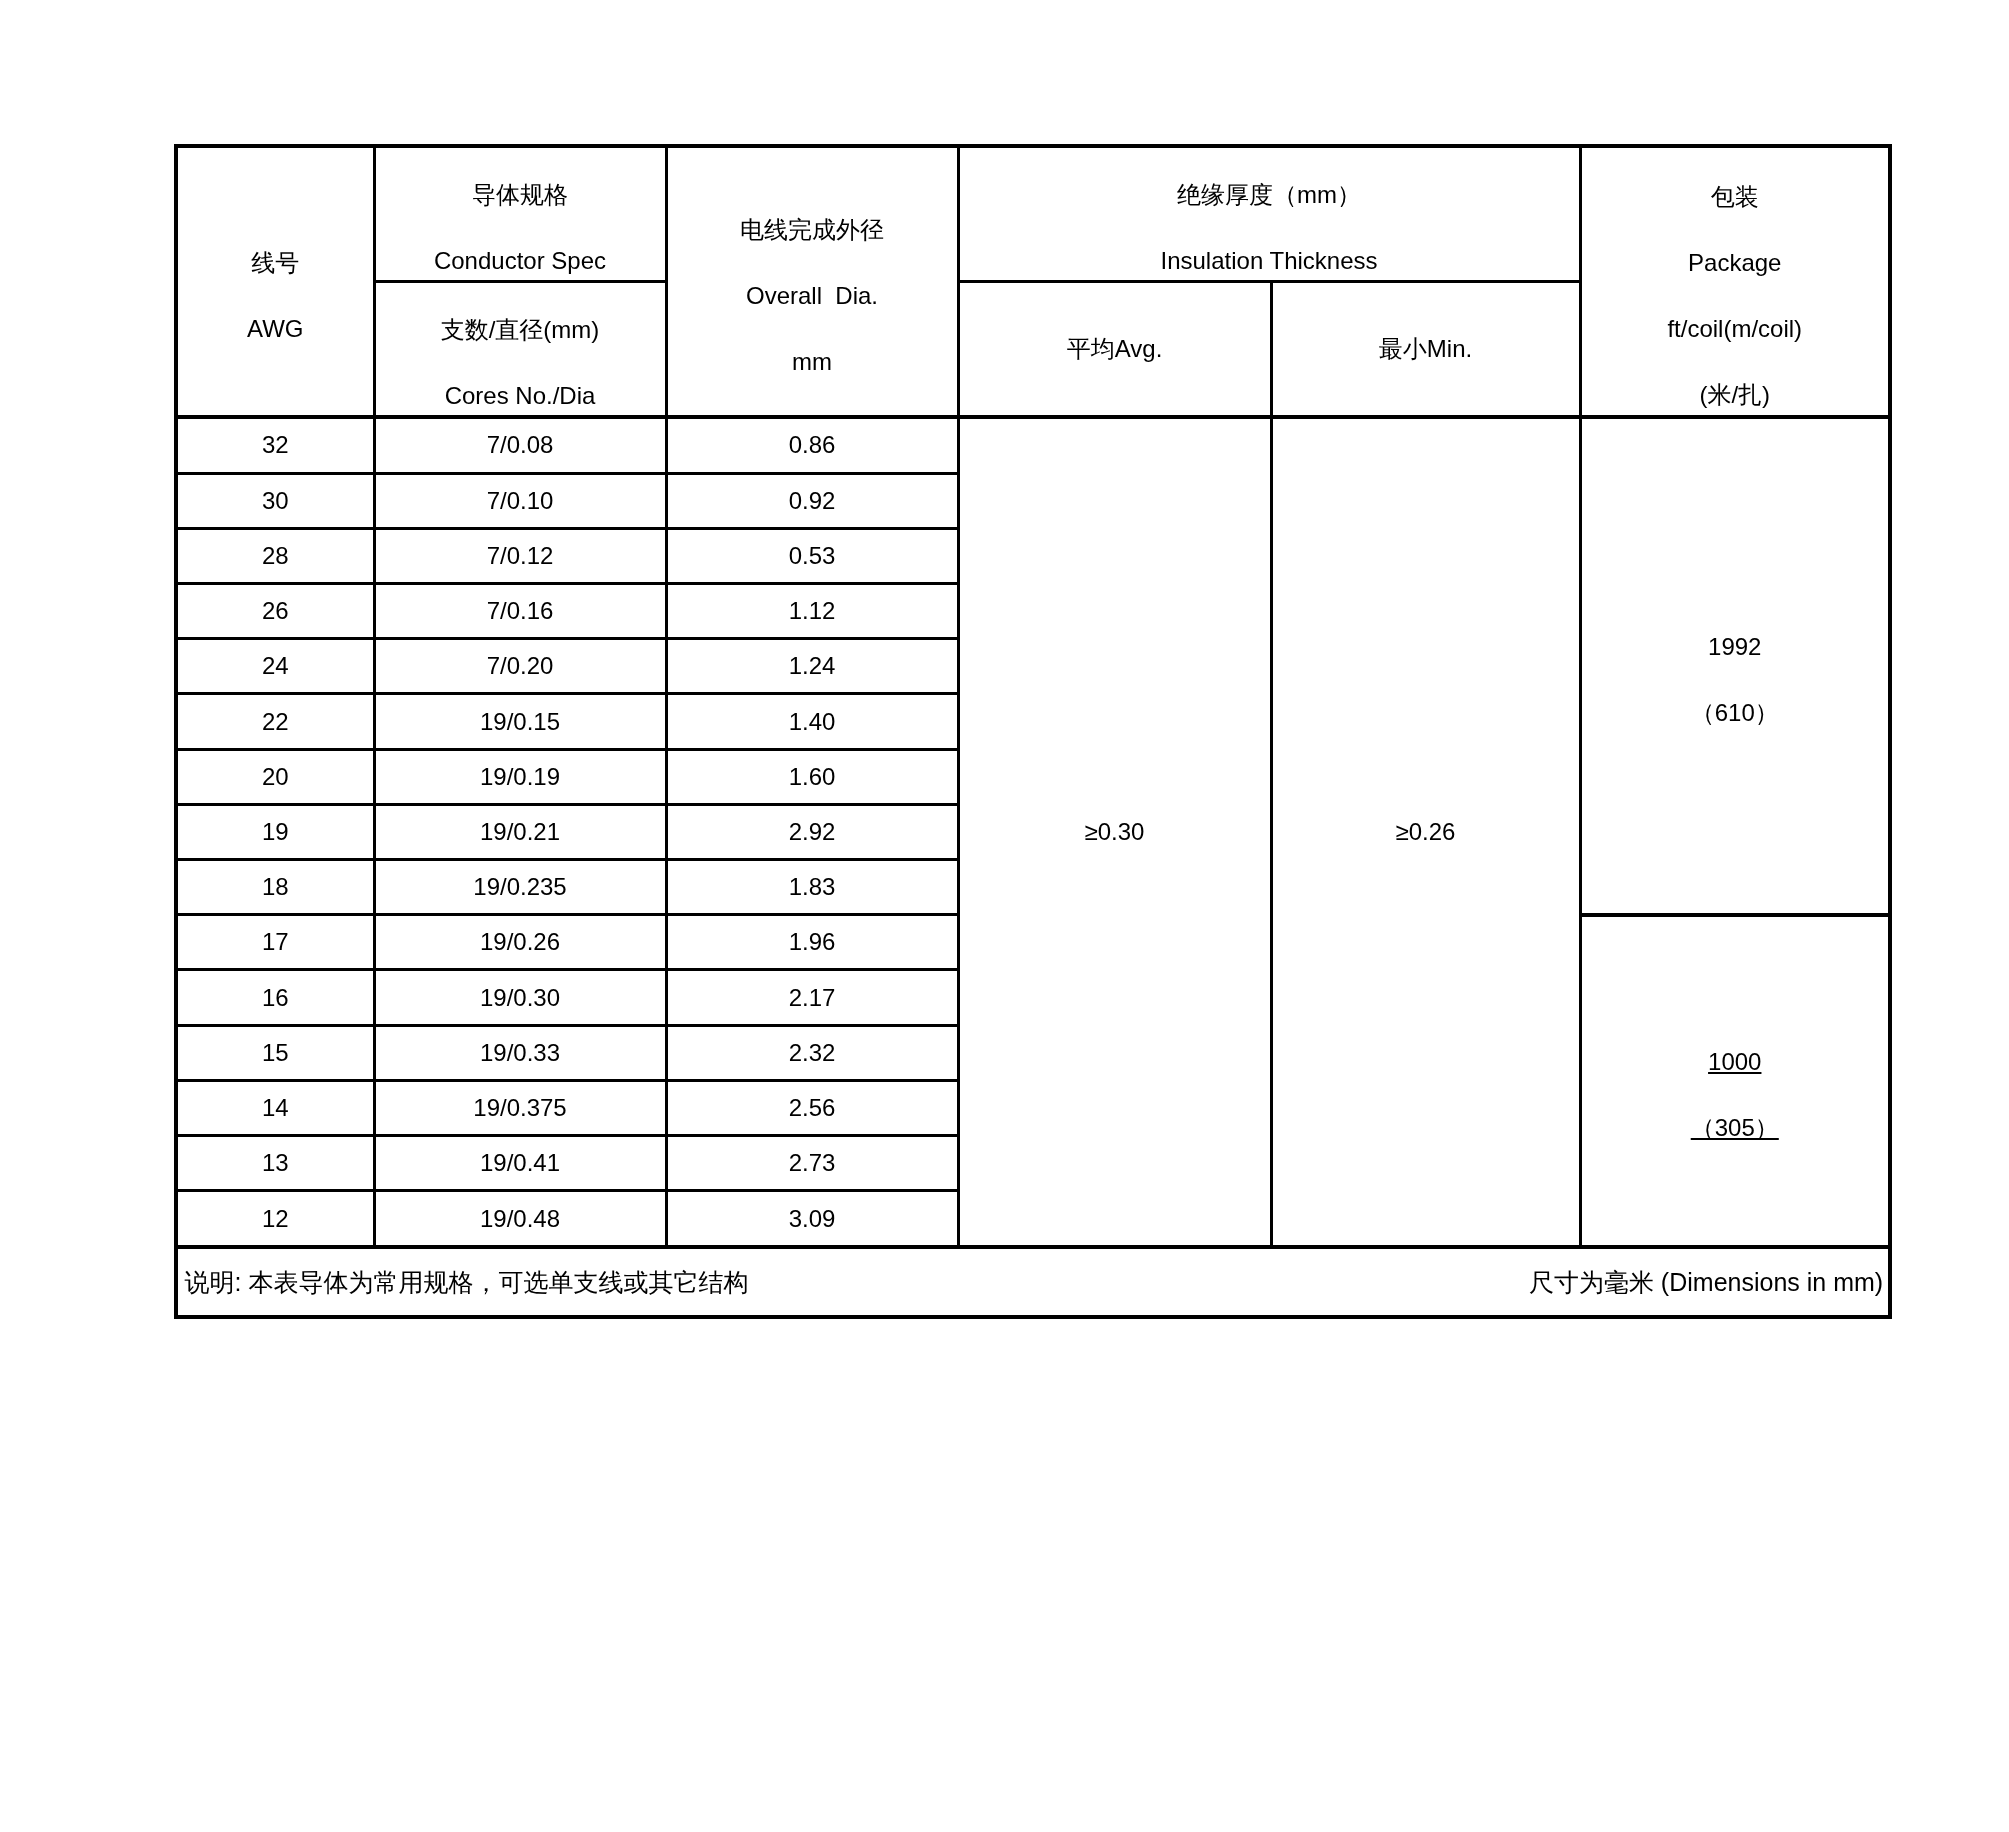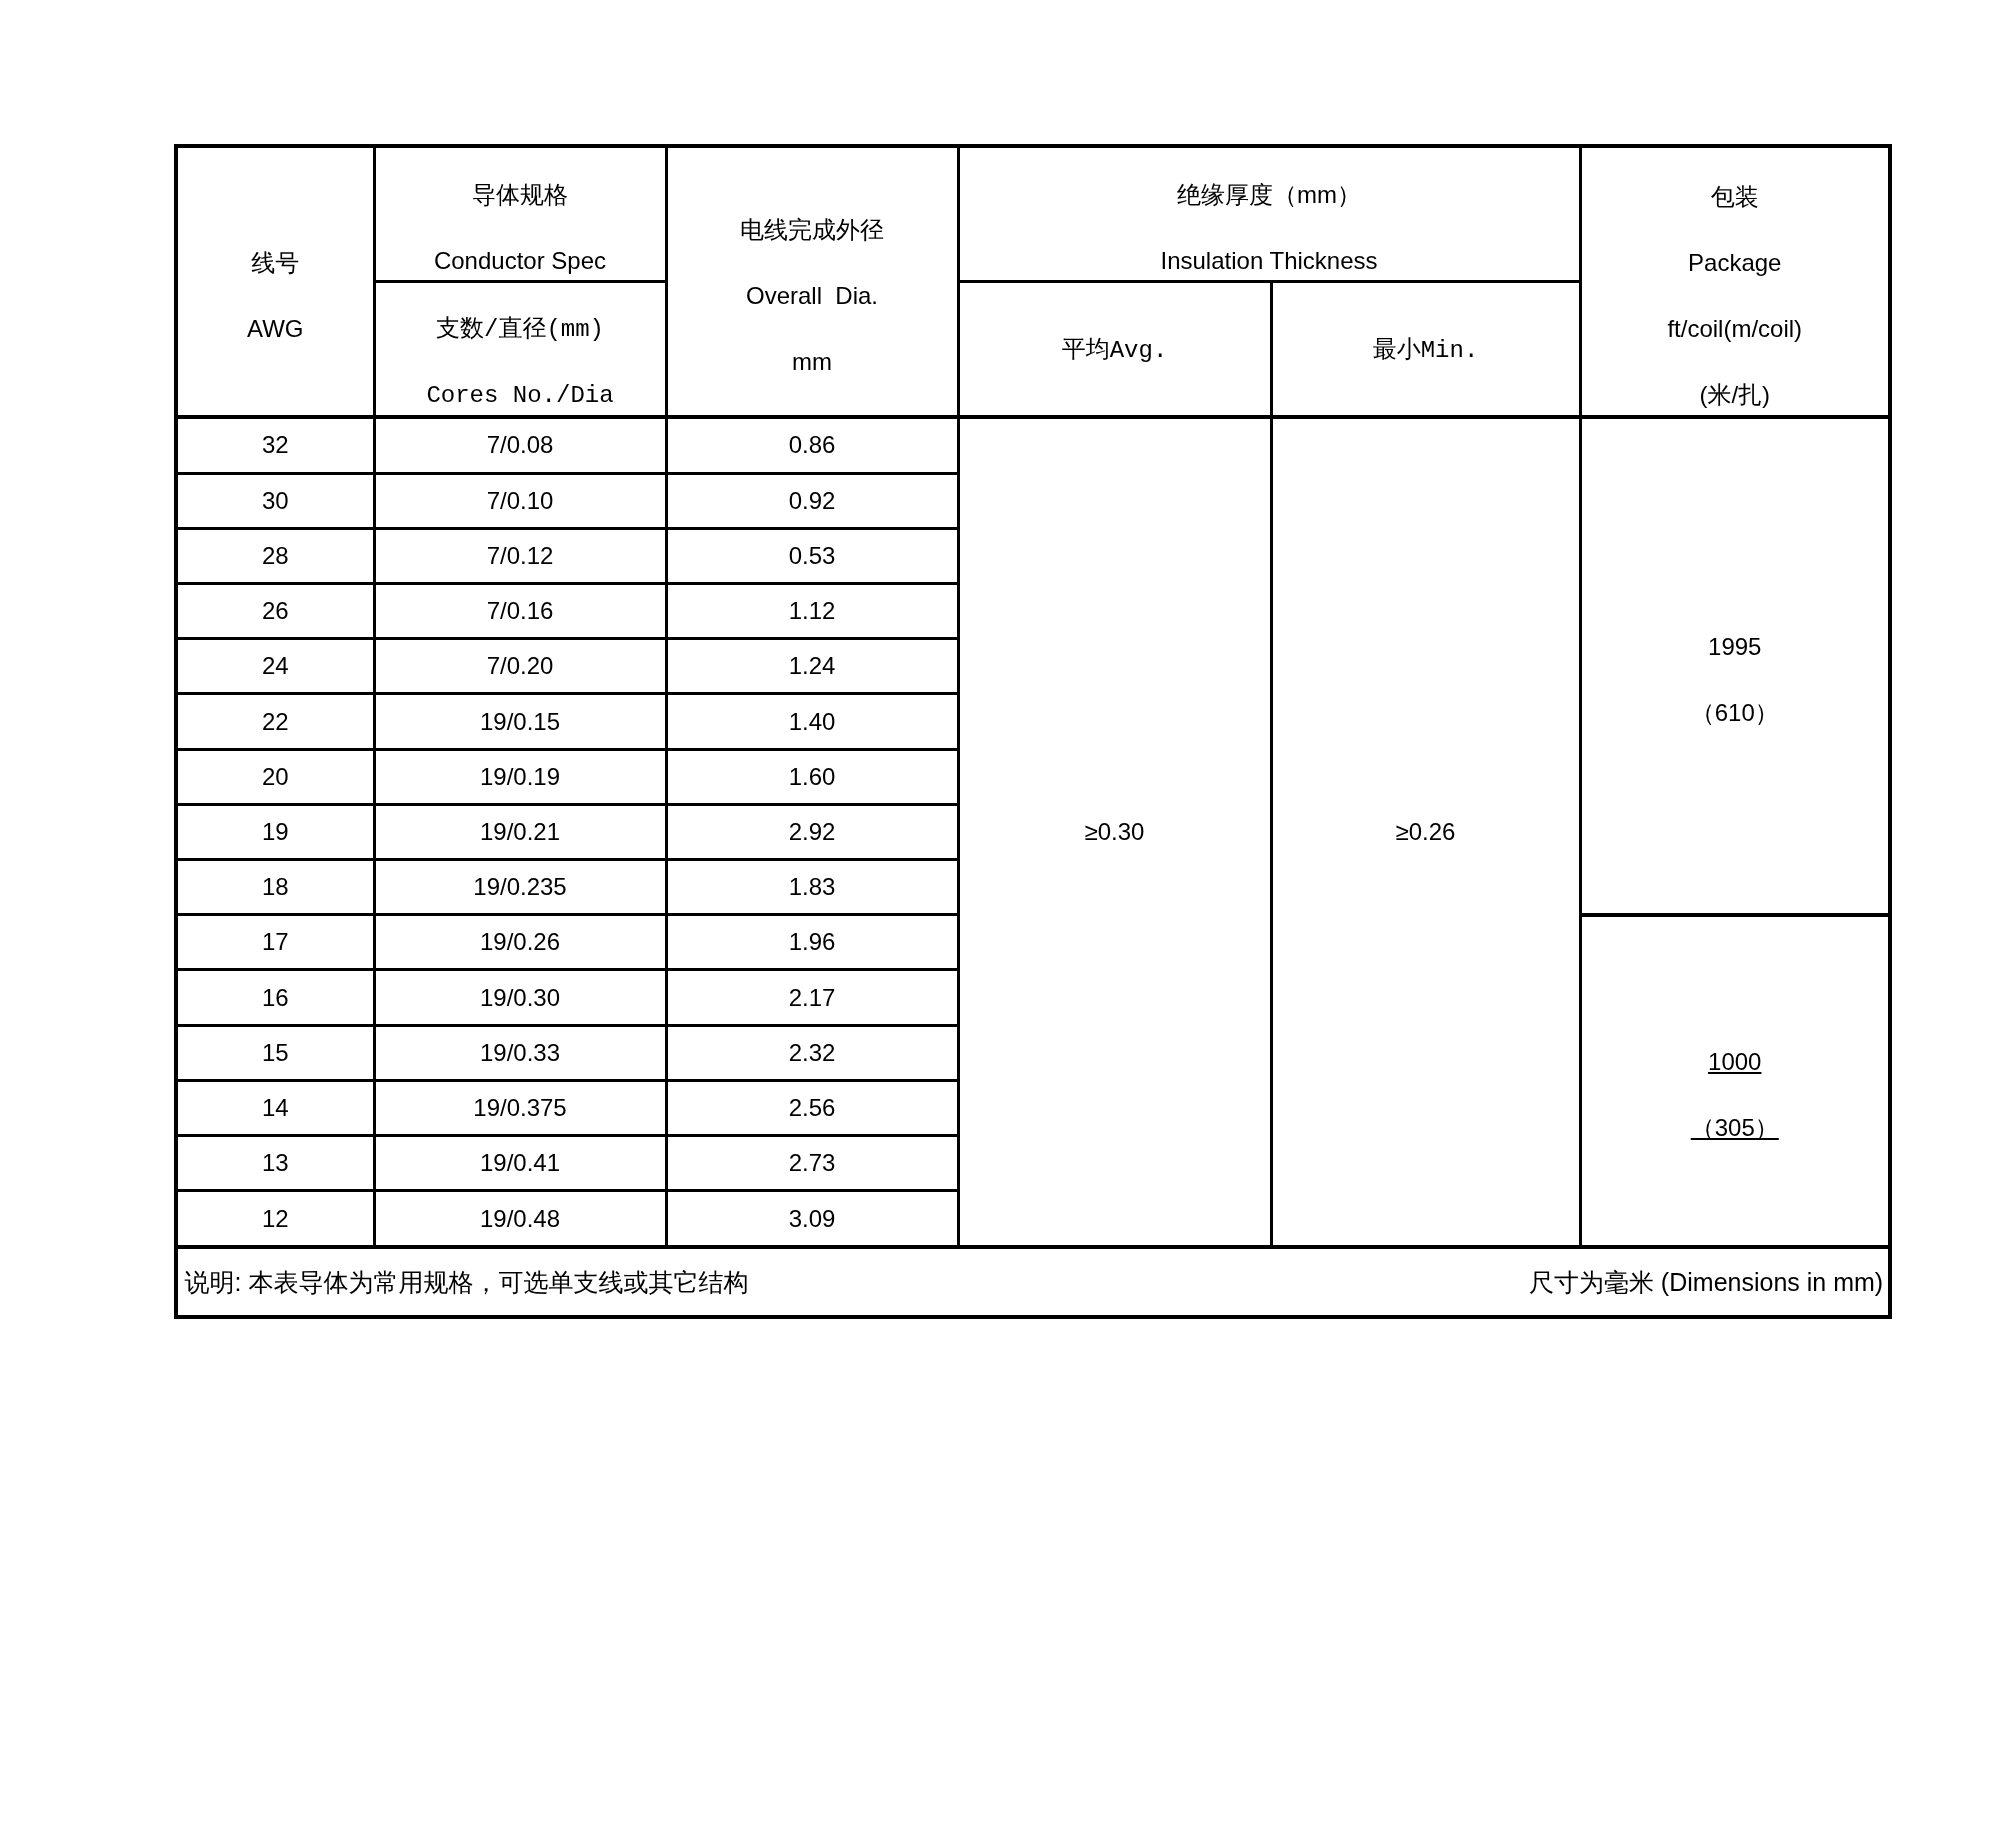--- a/index.html
+++ b/index.html
@@ -7,21 +7,21 @@
   .page{position:relative;width:2009px;height:1833px;background:#ffffff;overflow:hidden;}
   table.spec-table{
     position:absolute;left:174px;top:144px;
     width:1713px;height:1175px;
     border-collapse:collapse;table-layout:fixed;
     border:4.9px solid #000;
     font-size:24px;
   }
   td{border:3.2px solid #000;text-align:center;vertical-align:middle;padding:0;}
   .h1{height:101px;}
-  .h2{height:102px;font-family:Liberation Mono, monospace;}
+  .h2{height:102px;}
   .hline{display:block;line-height:38px;margin-top:28px;}
   .ws{white-space:pre-wrap;}
   
   tr.h2 td{border-bottom:4.9px solid #000;}
   td.span-header{border-bottom:4.9px solid #000;}
   
   td.pkg-split{border-top:4.9px solid #000;text-decoration:underline;}
   tr.note-row td{border-top:4.9px solid #000;height:66px;}
   .note-wrap{display:flex;justify-content:space-between;padding:0 4.9px 0 6.5px;font-size:25px;}
   .big-val{font-size:24px;line-height:38px;}
@@ -75,21 +75,21 @@
       <td>最小Min.</td>
     </tr>
 
     <tr>
       <td>32</td>
       <td>7/0.08</td>
       <td>0.86</td>
       <td rowspan="15">≥0.30</td>
       <td rowspan="15">≥0.26</td>
       <td rowspan="9">
-        <span class="hline big-val">1995</span>
+        <span class="hline big-val">1992</span>
         <span class="hline big-val">（610）</span>
       </td>
     </tr>
     <tr>
       <td>30</td>
       <td>7/0.10</td>
       <td>0.92</td>
     </tr>
     <tr>
       <td>28</td>

